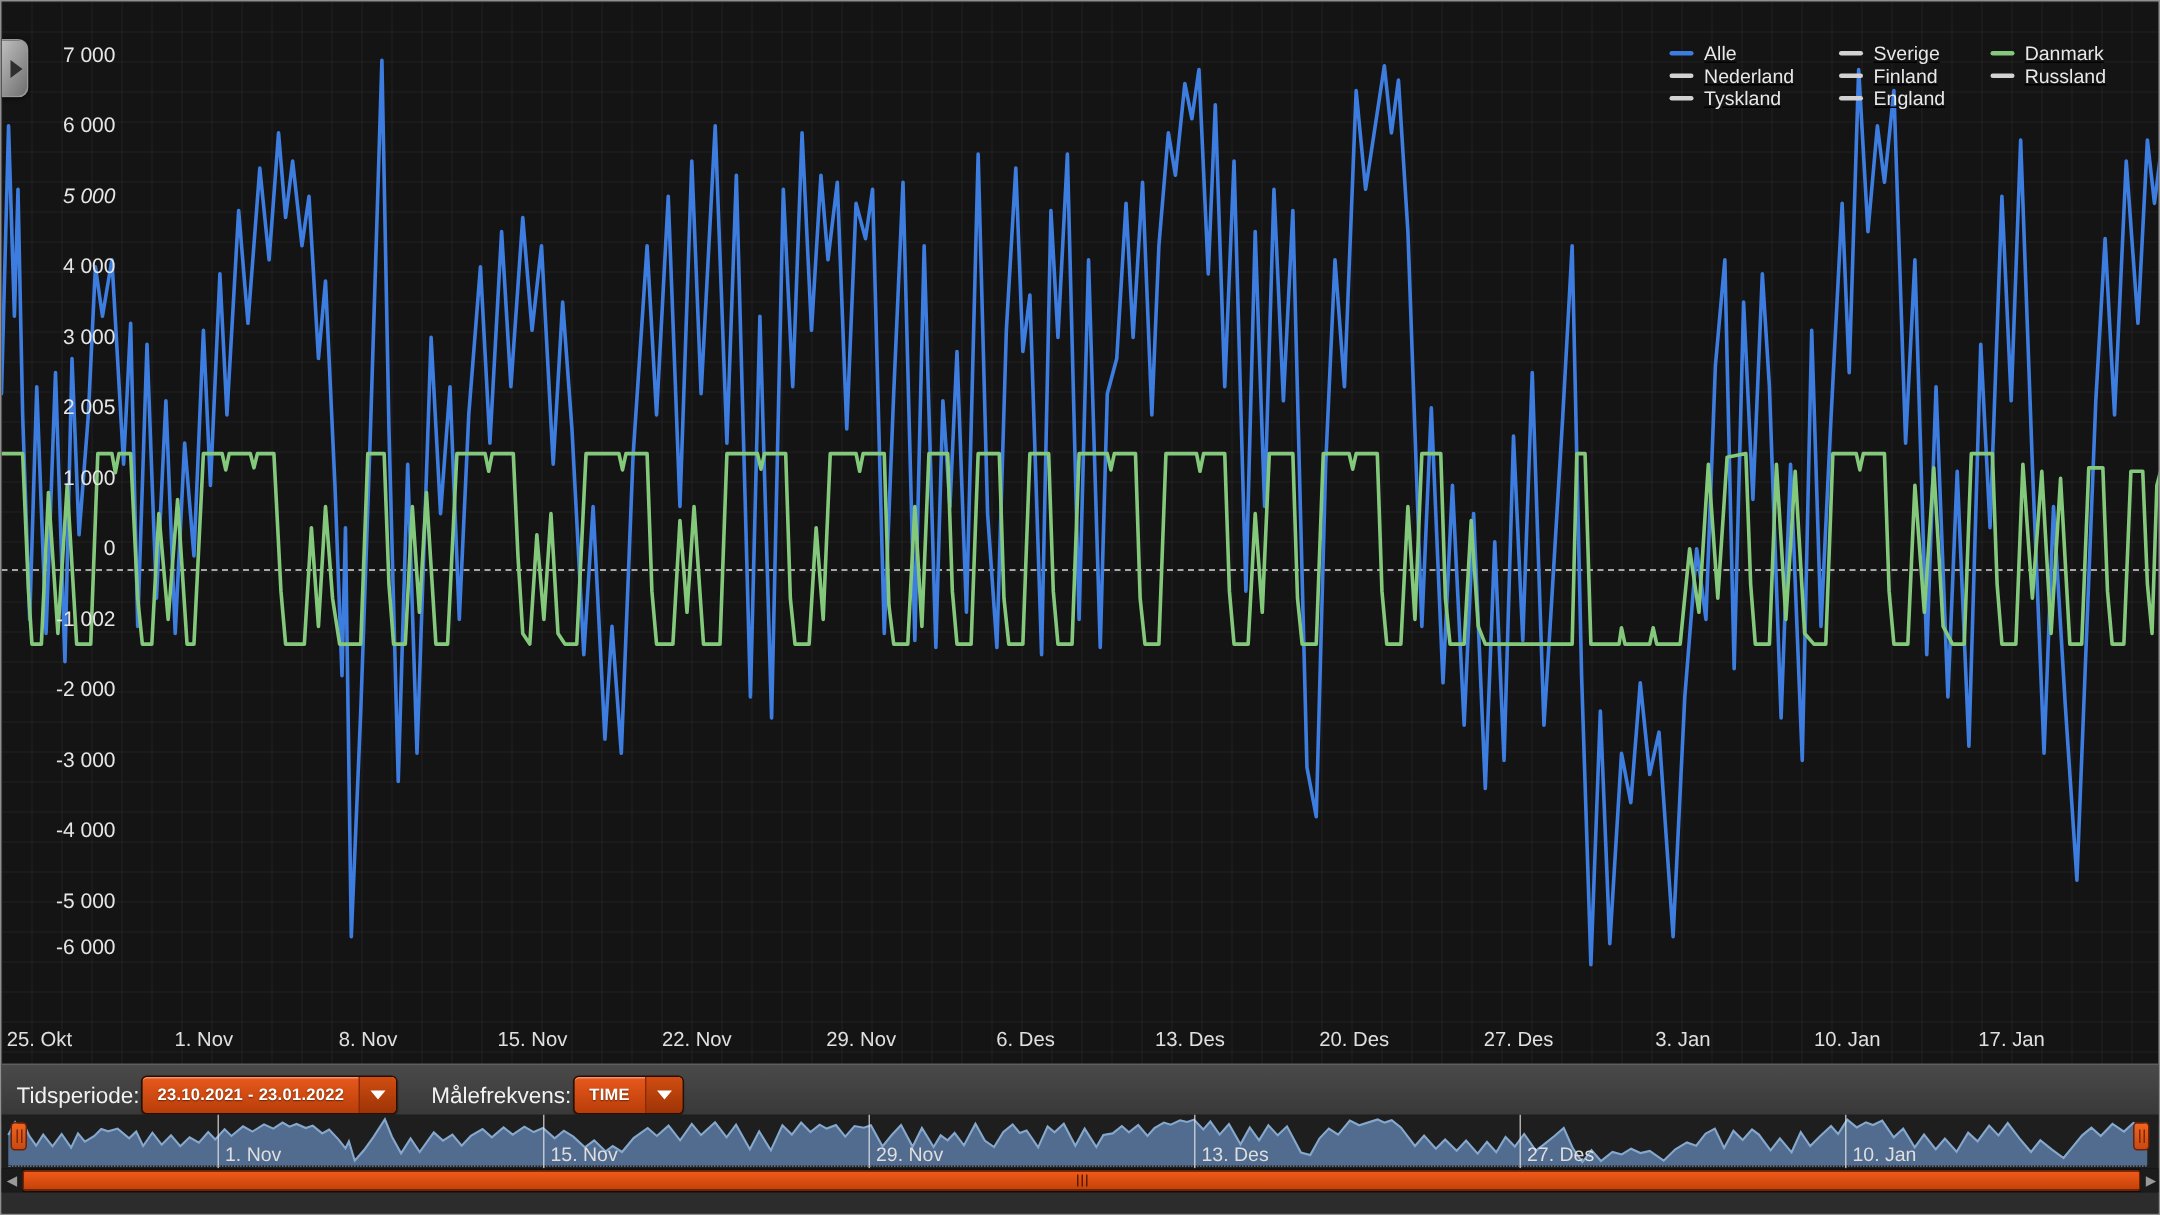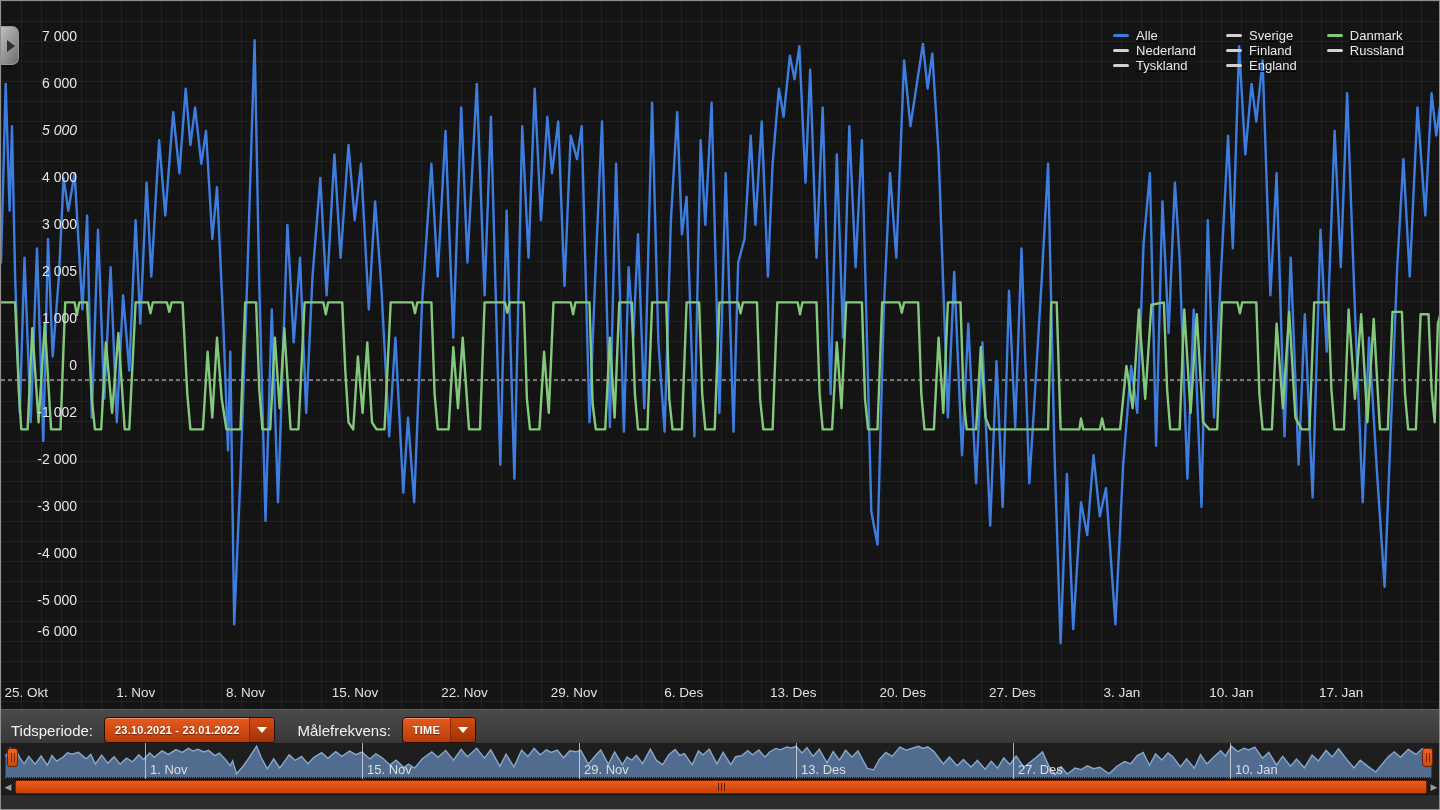--- a/index.html
+++ b/index.html
@@ -26,21 +26,21 @@
     border-radius:0 7px 7px 0;display:flex;align-items:center;justify-content:center;
     box-shadow:0 1px 3px rgba(0,0,0,.6);}
   #expander .tri{width:0;height:0;border-top:6px solid transparent;border-bottom:6px solid transparent;
     border-left:8px solid #2e2e2e;margin-left:2px;}
   
   #toolbar{position:absolute;left:0;top:708px;width:1440px;height:41px;box-sizing:border-box;
     background:linear-gradient(#4a4a4a,#353535);border-top:1px solid #5f5f5f;
     display:flex;align-items:center;}
   .tb-label{color:#f2f2f2;font-size:15px;margin-left:10px;}
   .tb-label.second{margin-left:22px;text-align:center;}
-  .dd{display:inline-flex;align-items:stretch;height:24px;margin-left:11px;border-radius:4px;
+  .dd{display:inline-flex;align-items:stretch;height:24px;margin-left:1px;border-radius:4px;
     border:1px solid #2a0e02;background:linear-gradient(#e8591d,#b83d09);overflow:hidden;cursor:pointer;
     box-shadow:inset 0 1px 0 rgba(255,255,255,.35),0 1px 1px rgba(0,0,0,.45);}
   .dd-text{display:flex;align-items:center;padding:0 10px;font-size:11px;font-weight:bold;color:#fff;
     letter-spacing:.2px;text-shadow:0 1px 1px rgba(0,0,0,.5);white-space:nowrap;}
   .dd-arrow{display:flex;align-items:center;justify-content:center;width:24px;
     border-left:1px solid #8a2b06;background:linear-gradient(#d04d11,#9d3306);}
   .caret{width:0;height:0;border-left:5px solid transparent;border-right:5px solid transparent;
     border-top:6px solid #fff;}
   
   #navigator{position:absolute;left:0;top:742px;width:1440px;height:36px;background:#1e1e1e;overflow:hidden;}

